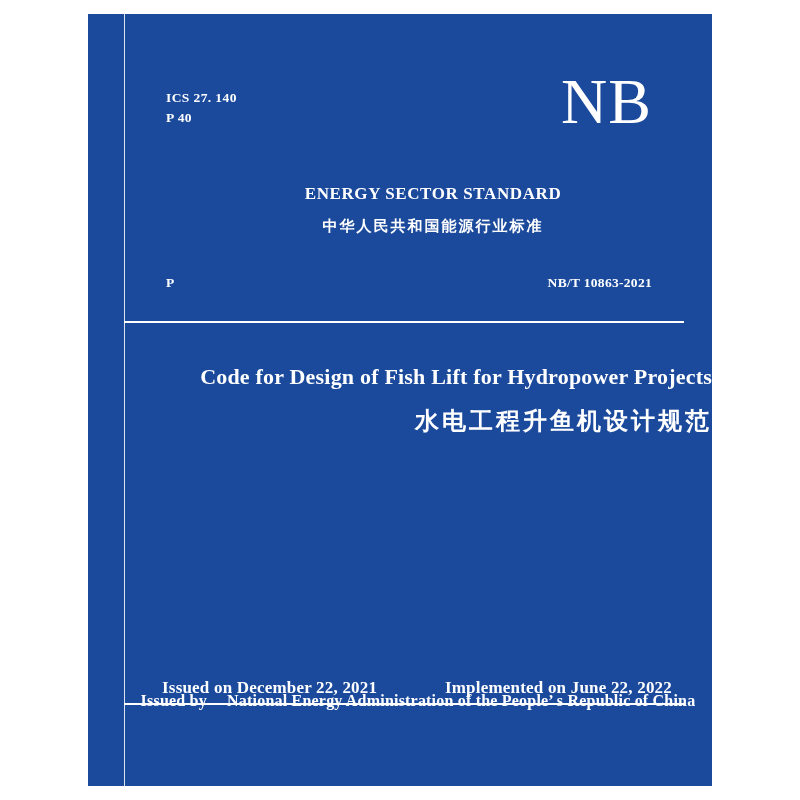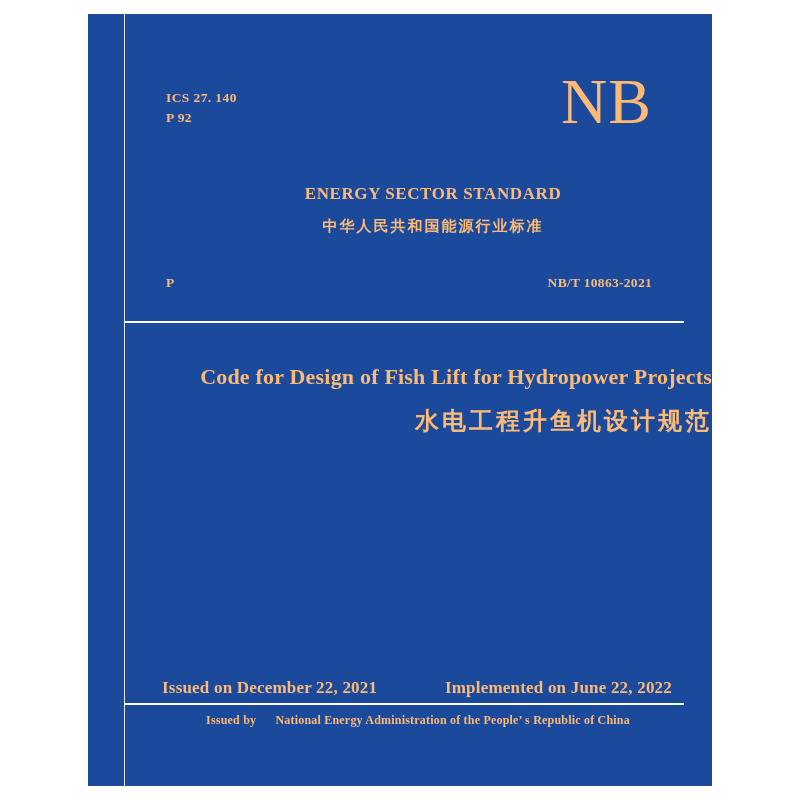--- a/index.html
+++ b/index.html
@@ -19,21 +19,21 @@
     background: #ffffff;
     overflow: hidden;
   }
   .cover {
     position: absolute;
     left: 88px;
     top: 14px;
     width: 624px;
     height: 772px;
     background: #1B4A9C;
-    color: #fdba74;
+    color: #ffffff;
     box-sizing: border-box;
   }
   
   .spine-rule {
     position: absolute;
     left: 36px;
     top: 0;
     width: 1px;
     height: 772px;
     background: rgba(255,255,255,0.85);
@@ -135,41 +135,41 @@
     left: 36px;
     right: 28px;
     top: 689px;
     height: 2px;
     background: #ffffff;
   }
   .issuer-row {
     position: absolute;
     left: 36px;
     right: 0;
-    top: 699px;
+    top: 678px;
     text-align: center;
     font-weight: bold;
-    font-size: 12px;
+    font-size: 16px;
     letter-spacing: 0.2px;
   }
   .issuer-by {
     margin-right: 16px;
   }
 </style>
 </head>
 <body>
 
 <div id="page">
   <div class="cover">
 
     <div class="spine-rule"></div>
 
     <div class="ics-block">
       <div>ICS 27. 140</div>
-      <div>P 92</div>
+      <div>P 40</div>
     </div>
 
     <div class="nb-logo">NB</div>
 
     <div class="org-block">
       <div class="org-en1">ENERGY SECTOR STANDARD</div>
       <div class="org-cn">中华人民共和国能源行业标准</div>
     </div>
 
     <div class="code-row">

